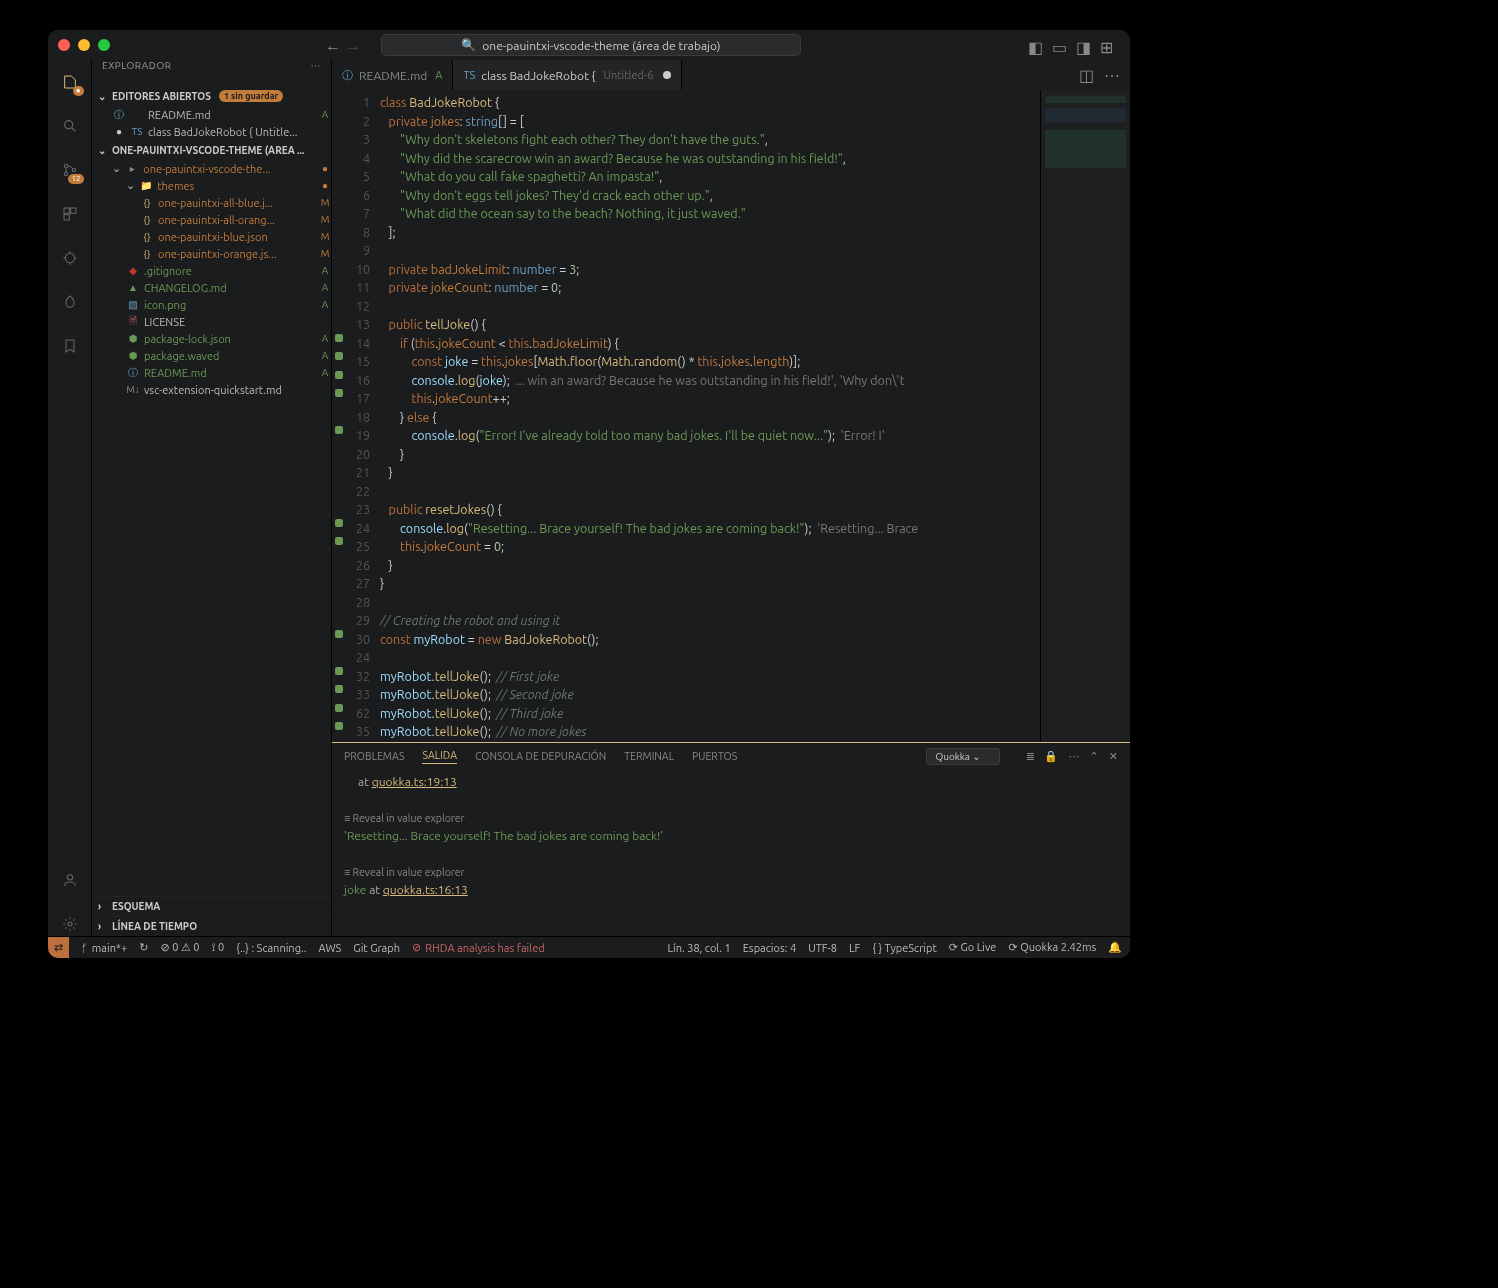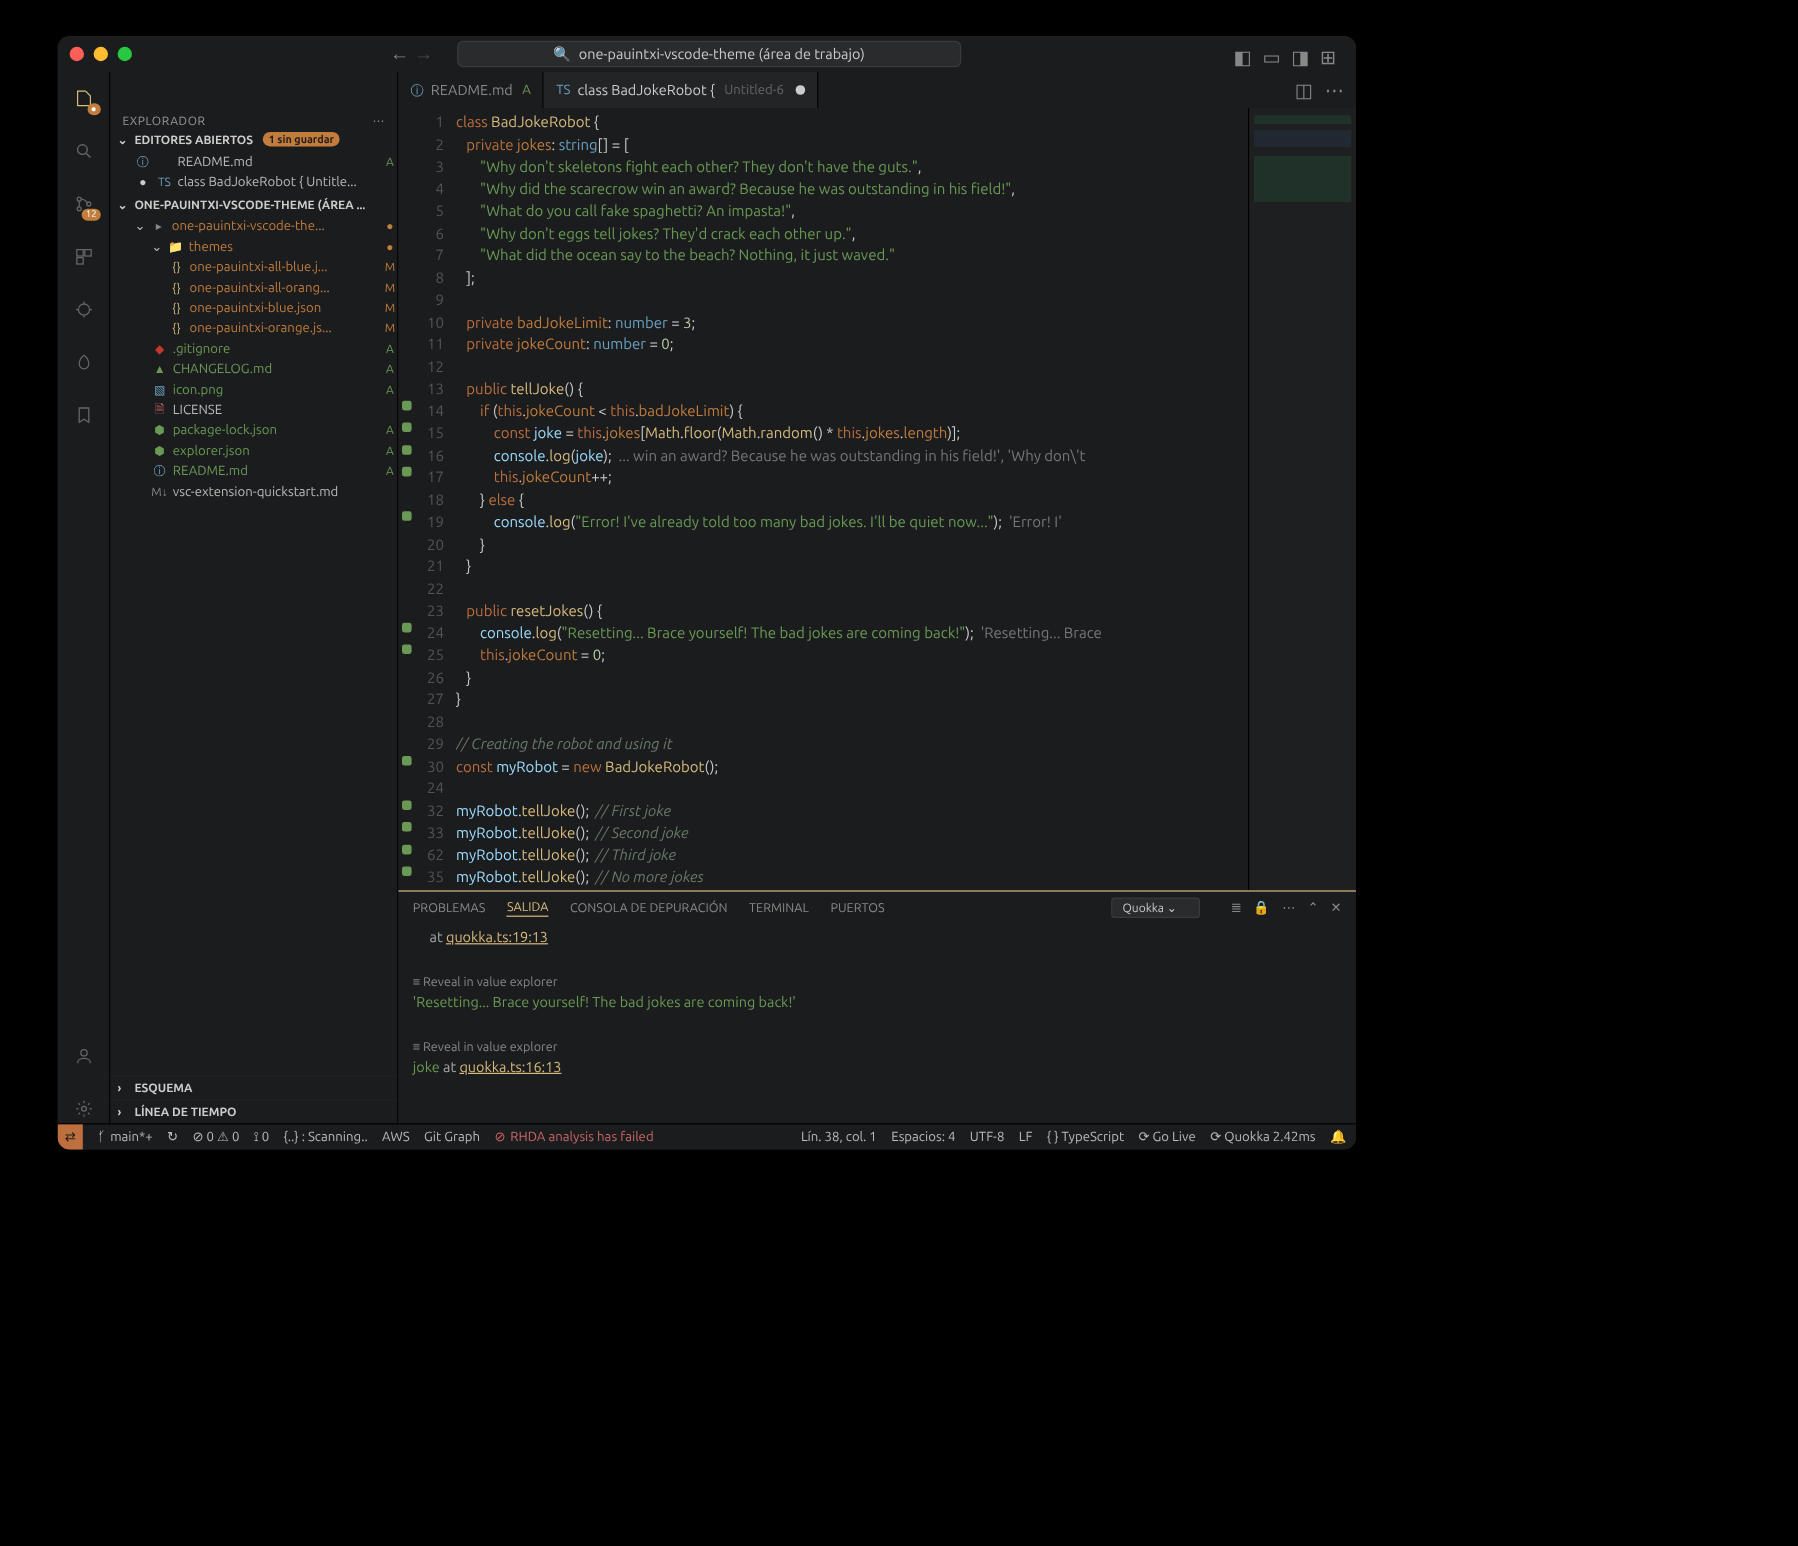--- a/index.html
+++ b/index.html
@@ -13,21 +13,21 @@
 .searchbar { flex:0 0 420px; height:22px; background:#2a2b2d; border:1px solid #3a3b3d; border-radius:5px; margin:0 12px; display:flex; align-items:center; justify-content:center; gap:6px; color:#ccc; font-size:12px; }
 .title-right { margin-left:auto; display:flex; gap:10px; color:#888; padding-right:6px; }
 .title-right span { width:14px; height:14px; display:inline-block; }
 .main { flex:1; display:flex; min-height:0; }
 .activitybar { width:44px; background:#1b1c1d; display:flex; flex-direction:column; align-items:center; padding-top:10px; gap:20px; color:#666; border-right:1px solid #000; }
 .activitybar .act { width:24px; height:24px; display:flex; align-items:center; justify-content:center; cursor:pointer; position:relative; }
 .activitybar .act.active { color:#d7ba7d; }
 .activitybar .act .badge { position:absolute; bottom:-2px; right:-2px; background:#c27c3c; color:#fff; font-size:8px; border-radius:8px; padding:0 3px; line-height:10px; }
 .activitybar .spacer { flex:1; }
 .sidebar { width:240px; background:#1b1c1d; border-right:1px solid #000; display:flex; flex-direction:column; font-size:11px; color:#bbb; }
-.sidebar-header { height:26px; display:flex; align-items:flex-end; justify-content:space-between; padding:0 10px; font-size:10px; letter-spacing:.5px; color:#999;margin-top:20px; }
+.sidebar-header { height:26px; display:flex; align-items:flex-start; justify-content:space-between; padding:0 10px; font-size:10px; letter-spacing:.5px; color:#999; }
 .section-hdr { height:20px; display:flex; align-items:center; padding:0 6px; gap:4px; font-weight:600; font-size:10px; color:#ccc; cursor:pointer; }
 .section-hdr .chev{width:10px;display:inline-block;}
 .unsaved-badge { background:#c27c3c; color:#1b1c1d; font-size:9px; padding:1px 5px; border-radius:7px; margin-left:4px; font-weight:600; }
 .tree { overflow:auto; }
 .tree-row { height:17px; display:flex; align-items:center; padding-left:6px; gap:4px; cursor:pointer; white-space:nowrap; }
 .tree-row .ficon { width:14px; text-align:center; font-size:10px; }
 .tree-row .fname { flex:1; overflow:hidden; text-overflow:ellipsis; font-size:11px; }
 .tree-row .status { width:12px; text-align:center; font-size:10px; }
 .tree-row .status.m{color:#c27c3c;} .tree-row .status.a{color:#6a9955;}
 .indent1{padding-left:20px;} .indent2{padding-left:34px;} .indent3{padding-left:48px;}
@@ -243,21 +243,21 @@
             <span class="fname" style="color:#bbb">LICENSE</span>
             <span class="status "></span>
           </div>
           <div class="tree-row indent2">
             <span class="ficon" style="color:#6a9955">⬢</span>
             <span class="fname" style="color:#6a9955">package-lock.json</span>
             <span class="status a">A</span>
           </div>
           <div class="tree-row indent2">
             <span class="ficon" style="color:#6a9955">⬢</span>
-            <span class="fname" style="color:#6a9955">explorer.json</span>
+            <span class="fname" style="color:#6a9955">package.waved</span>
             <span class="status a">A</span>
           </div>
           <div class="tree-row indent2">
             <span class="ficon" style="color:#6aa0c0">ⓘ</span>
             <span class="fname" style="color:#6a9955">README.md</span>
             <span class="status a">A</span>
           </div>
           <div class="tree-row indent2">
             <span class="ficon" style="color:#888">M↓</span>
             <span class="fname" style="color:#bbb">vsc-extension-quickstart.md</span>

